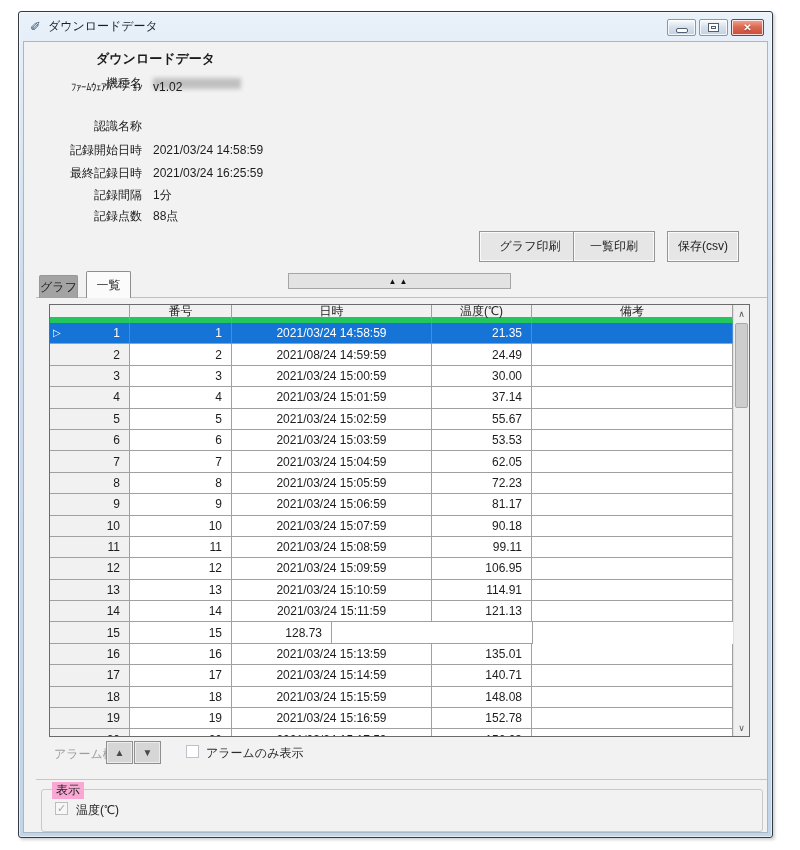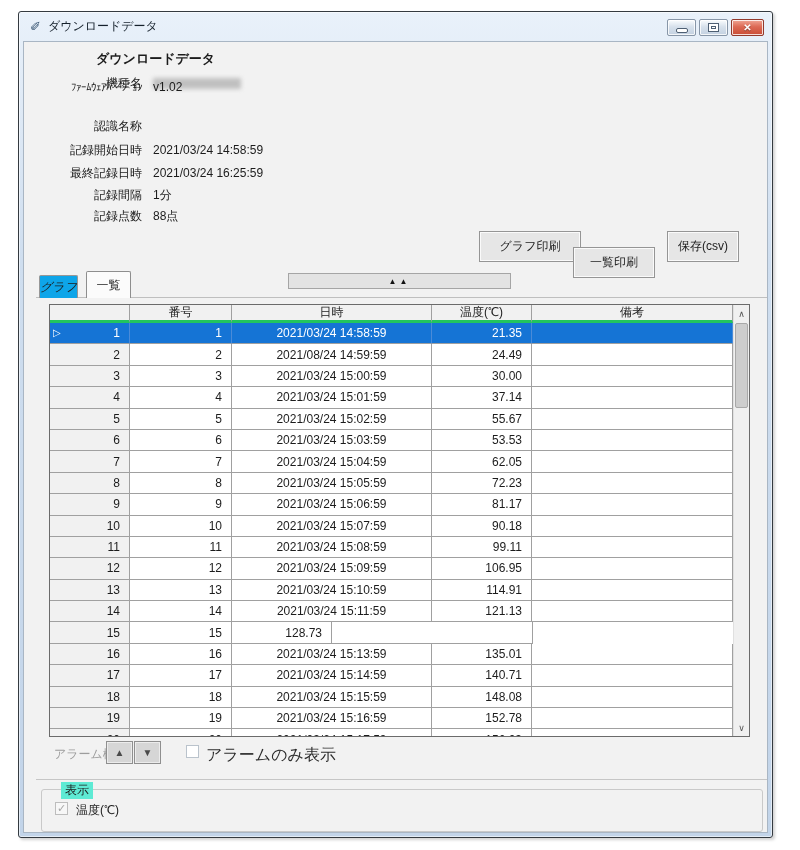--- a/index.html
+++ b/index.html
@@ -29,36 +29,36 @@
   .heading { position:absolute; left:72px; top:8px; font-size:13px; font-weight:bold; }
   .info-row { position:absolute; left:8px; font-size:12px; height:15px; white-space:nowrap; }
   .info-label { display:inline-block; width:110px; text-align:right; margin-right:11px; }
   .f0{top:33px;} .f1{top:38px;} .f2{top:76px;} .f3{top:100px;} .f4{top:123px;} .f5{top:145px;} .f6{top:166px;}
   .f1 .info-label { font-size:11px; letter-spacing:-0.5px; }
   .blur-chip { display:inline-block; width:88px; height:11px; background:#8f8f8f; filter:blur(2px); opacity:.5; vertical-align:middle; }
 
   .btn { position:absolute; top:189px; height:31px; background:#e6e6e6; border:1px solid #959595;
     box-shadow: inset 0 0 0 1px #fafafa; font-size:12px; display:flex; align-items:center; justify-content:center; }
   .btn-graph { left:455px; width:102px; }
-  .btn-list  { left:549px; width:82px;margin-top:16px; }
+  .btn-list  { left:549px; width:82px; }
   .btn-save  { left:643px; width:72px; }
 
   .tab { position:absolute; font-size:12px; display:flex; align-items:center; justify-content:center; border-radius:2px 2px 0 0; }
-  .tab-inactive { left:15px; top:233px; width:39px; height:23px; background:#0ea5e9; border:1px solid #979797; border-bottom:none; z-index:1;font-style:italic; }
+  .tab-inactive { left:15px; top:233px; width:39px; height:23px; background:#a3a3a3; border:1px solid #979797; border-bottom:none; z-index:1; }
   .tab-active   { left:62px; top:229px; width:45px; height:27px; background:#fbfbfb; border:1px solid #8e8e8e; border-bottom:none; z-index:3; }
   .panel-line { position:absolute; left:12px; width:731px; top:255px; height:1px; background:#bfbfbf; z-index:0; }
 
   .collapse-btn { position:absolute; left:264px; top:231px; width:223px; height:16px; background:#e3e3e3;
     border:1px solid #a5a5a5; color:#111; font-size:8px; letter-spacing:3px;
     display:flex; align-items:center; justify-content:center; }
 
   .table { position:absolute; left:25px; top:262px; width:701px; height:433px; border:1px solid #6b6b6b; background:#fff; display:flex; z-index:2; }
   .grid { width:683px; display:flex; flex-direction:column; }
   .table-header-row { display:flex; height:18px; background:#f1f1f1; flex:none; }
-  .th { border-right:1px solid #a0a0a0; border-bottom:3px solid #22c55e; font-size:12px; display:flex; align-items:center; justify-content:center; background:#f1f1f1; }
+  .th { border-right:1px solid #a0a0a0; border-bottom:6px solid #22c55e; font-size:12px; display:flex; align-items:center; justify-content:center; background:#f1f1f1; }
   .table-body { flex:1; overflow:hidden; }
   .tr { display:flex; height:21.4px; }
   .td { border-right:1px solid #a0a0a0; border-bottom:1px solid #a0a0a0; font-size:12px; display:flex; align-items:center; background:#fff; overflow:hidden; white-space:nowrap; }
   .td.rh { background:#f1f1f1; position:relative; }
   .c0{width:80px;} .c1{width:102px;} .c2{width:200px;} .c3{width:100px;} .c4{width:201px;}
   .td.c0,.td.c1,.td.c3 { justify-content:flex-end; padding-right:9px; }
   .td.c2 { justify-content:center; }
   .td.c4 { justify-content:flex-start; padding-left:6px; }
   .tr.sel .td, .tr.sel .td.rh { background:#1574d5; color:#fff; border-right-color:#4a8bd8; }
   .marker { position:absolute; left:3px; top:50%; transform:translateY(-54%); color:#fff; font-size:10px; }
@@ -66,26 +66,26 @@
   .scrollbar { width:16px; background:#f0f0f0; border-left:1px solid #e0e0e0; position:relative; }
   .sb-btn { position:absolute; left:0; right:0; height:17px; display:flex; align-items:center; justify-content:center; font-size:9px; color:#555; }
   .sb-btn.up { top:0; } .sb-btn.down { bottom:0; }
   .sb-thumb { position:absolute; left:1px; top:18px; width:13px; height:85px; background:#cdcdcd; border:1px solid #a8a8a8; border-radius:2px; }
 
   .alarm-label { position:absolute; left:30px; top:704px; color:#9d9d9d; font-size:12px; }
   .alarm-btn { position:absolute; top:699px; width:27px; height:23px; background:#d6d6d6; border:1px solid #8f8f8f;
     box-shadow: inset 0 0 0 1px #ececec; color:#4a4a4a; font-size:10px; display:flex; align-items:center; justify-content:center; }
   .alarm-btn.up { left:82px; } .alarm-btn.down { left:110px; }
   .alarm-check { position:absolute; left:162px; top:703px; width:13px; height:13px; background:#fff; border:1px solid #bac3cc; }
-  .alarm-check-label { position:absolute; left:182px; top:703px; font-size:16px; color:#2b2b2b; }
+  .alarm-check-label { position:absolute; left:182px; top:703px; font-size:12px; color:#2b2b2b; }
 
   .separator { position:absolute; left:12px; width:731px; top:737px; height:1px; background:#c6c6c6; }
 
   .groupbox { position:absolute; left:17px; top:747px; width:722px; height:43px; border:1px solid #c9c9c9; border-radius:3px; }
-  .groupbox-label { position:absolute; left:10px; top:-8px; background:#5eead4; padding:0 4px; font-size:12px;margin-left:9px; }
+  .groupbox-label { position:absolute; left:10px; top:-8px; background:#f9a8d4; padding:0 4px; font-size:12px; }
   .temp-check { position:absolute; left:13px; top:12px; width:13px; height:13px; background:#f7f7f7; border:1px solid #bdbdbd;
     color:#a6a6a6; font-size:11px; line-height:11px; text-align:center; }
   .temp-check-label { position:absolute; left:34px; top:12px; font-size:12px; }
 </style>
 </head>
 <body>
 
 <div class="window">
 
   <div class="titlebar">

